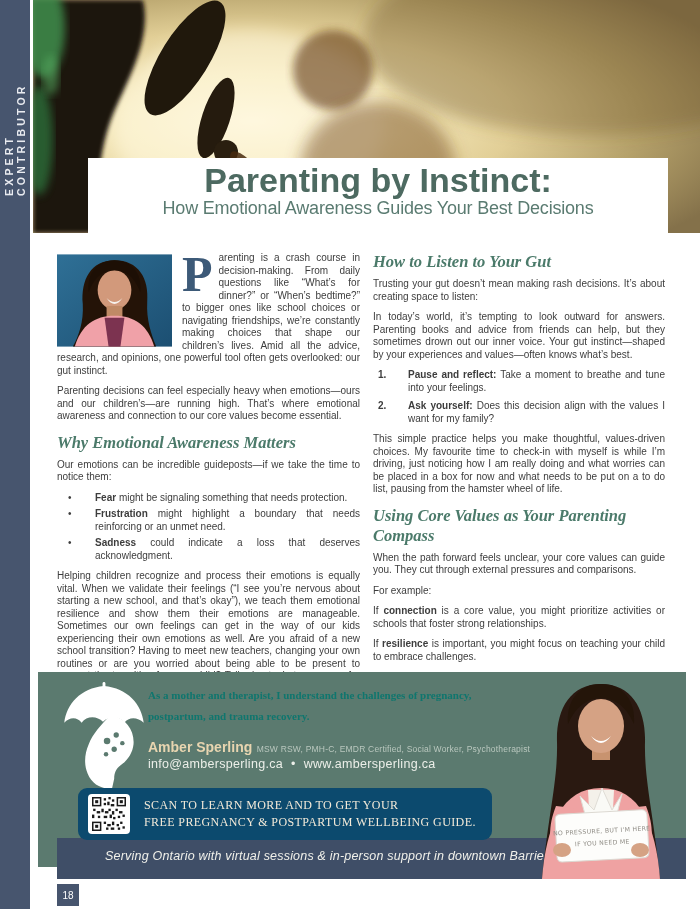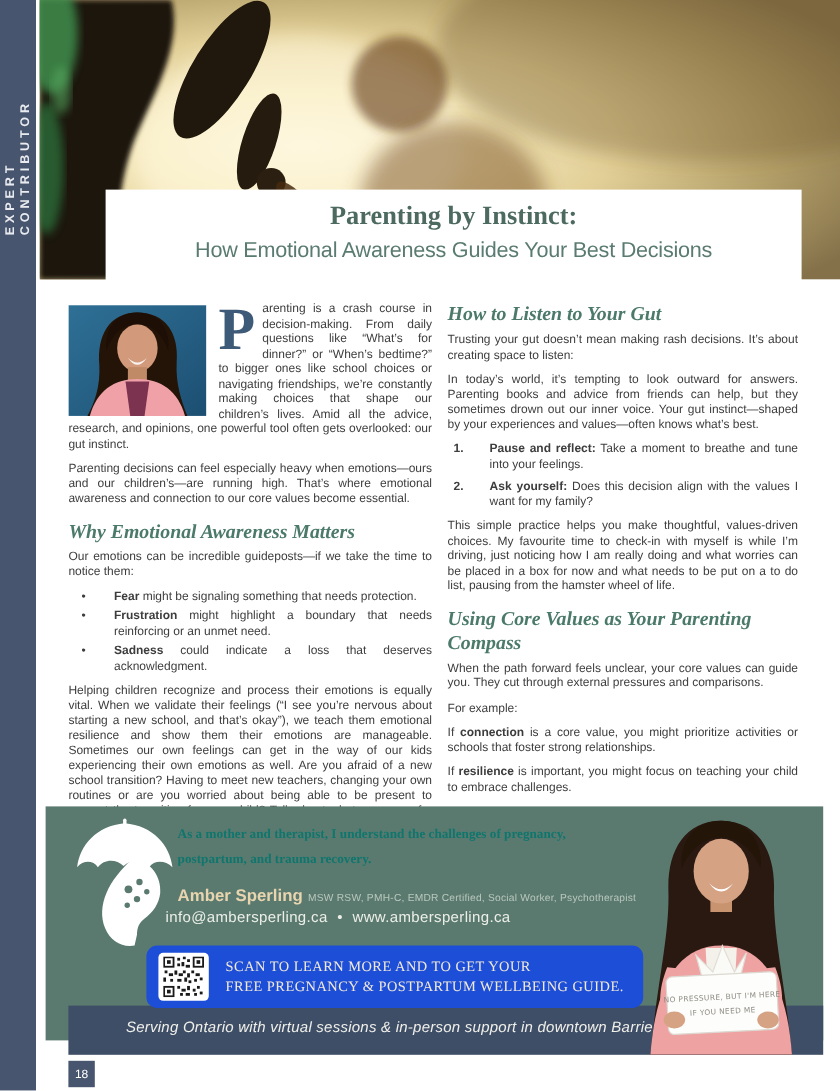--- a/index.html
+++ b/index.html
@@ -8,21 +8,21 @@
   
   .sidebar{position:absolute;left:0;top:0;width:30px;height:909px;background:#47556e;}
   .sidebar-label{position:absolute;top:36px;left:0;width:30px;height:160px;
         display:flex;align-items:center;justify-content:center;
         writing-mode:vertical-rl;transform:rotate(180deg);
         color:#e9ebf0;font-size:10.5px;font-weight:700;letter-spacing:3.2px;}
   
   .hero{position:absolute;left:33px;top:0;width:667px;height:233px;}
   .titlebox{position:absolute;left:88px;top:158px;width:580px;height:76px;background:#ffffff;
         text-align:center;}
-  .title{font-family:Liberation Serif, serif;font-weight:700;font-size:22px;line-height:34px;
+  .title{font-family:Liberation Sans, sans-serif;font-weight:700;font-size:34px;line-height:34px;
         color:#4d6a61;margin-top:5px;}
   .subtitle{font-size:18px;line-height:23px;color:#5a7b71;font-weight:400;letter-spacing:-0.2px;}
   .byline{font-size:9px;color:#4a4a4a;margin-top:4px;letter-spacing:0.3px;}
   
   .col{position:absolute;top:252px;font-size:10px;line-height:12.5px;text-align:justify;}
   .col-left{left:57px;width:303px;}
   .col-right{left:373px;width:292px;}
   .headshot{float:left;width:115px;height:93px;margin:2px 10px 4px 0;}
   .para{margin:0 0 8px 0;}
   .dropcap{float:left;font-family:"Liberation Serif",serif;font-weight:700;font-size:50px;
@@ -42,24 +42,24 @@
   .ad-navy{position:absolute;left:19px;top:166px;width:629px;height:41px;background:#3f4e67;}
   .ad-serving{position:absolute;left:48px;top:11px;width:500px;color:#f0f0ea;
         font-size:12.5px;font-style:italic;letter-spacing:0.2px;}
   .ad-logo{position:absolute;left:20px;top:8px;width:92px;height:112px;}
   .ad-headline{position:absolute;left:110px;top:13px;width:345px;
         font-family:"Liberation Serif",serif;font-weight:700;font-size:11px;line-height:21px;
         color:#0f766e;}
   .ad-nameline{position:absolute;left:110px;top:66px;width:420px;white-space:nowrap;}
   .ad-name{font-weight:700;font-size:14px;color:#e8d5b0;}
   .ad-creds{font-size:8.5px;color:#b9c7be;letter-spacing:0.2px;}
-  .ad-contact{position:absolute;left:100px;top:85px;font-size:12.5px;color:#ecefe9;letter-spacing:0.3px;}
+  .ad-contact{position:absolute;left:110px;top:85px;font-size:12.5px;color:#ecefe9;letter-spacing:0.3px;}
   .ad-contact a{color:#ecefe9;text-decoration:none;}
   .ad-dot{margin:0 8px;}
-  .ad-pink{position:absolute;left:40px;top:116px;width:414px;height:52px;background:#1d4ed8;border-radius:9px;margin-left:44px;}
+  .ad-pink{position:absolute;left:40px;top:116px;width:414px;height:52px;background:#0c4a6e;border-radius:9px;}
   .ad-qr{position:absolute;left:10px;top:6px;width:42px;height:40px;background:#ffffff;border-radius:4px;
         display:flex;align-items:center;justify-content:center;}
   .ad-scan{position:absolute;left:66px;top:9px;font-family:"Liberation Serif",serif;
         font-size:12px;line-height:17px;color:#f3ead9;letter-spacing:0.4px;}
   .ad-woman{position:absolute;left:480px;top:4px;width:166px;height:203px;}
   
   .pagenum{position:absolute;left:57px;top:884px;width:22px;height:22px;background:#47556e;
         color:#ffffff;font-size:10px;display:flex;align-items:center;justify-content:center;}
 </style>
 </head>

